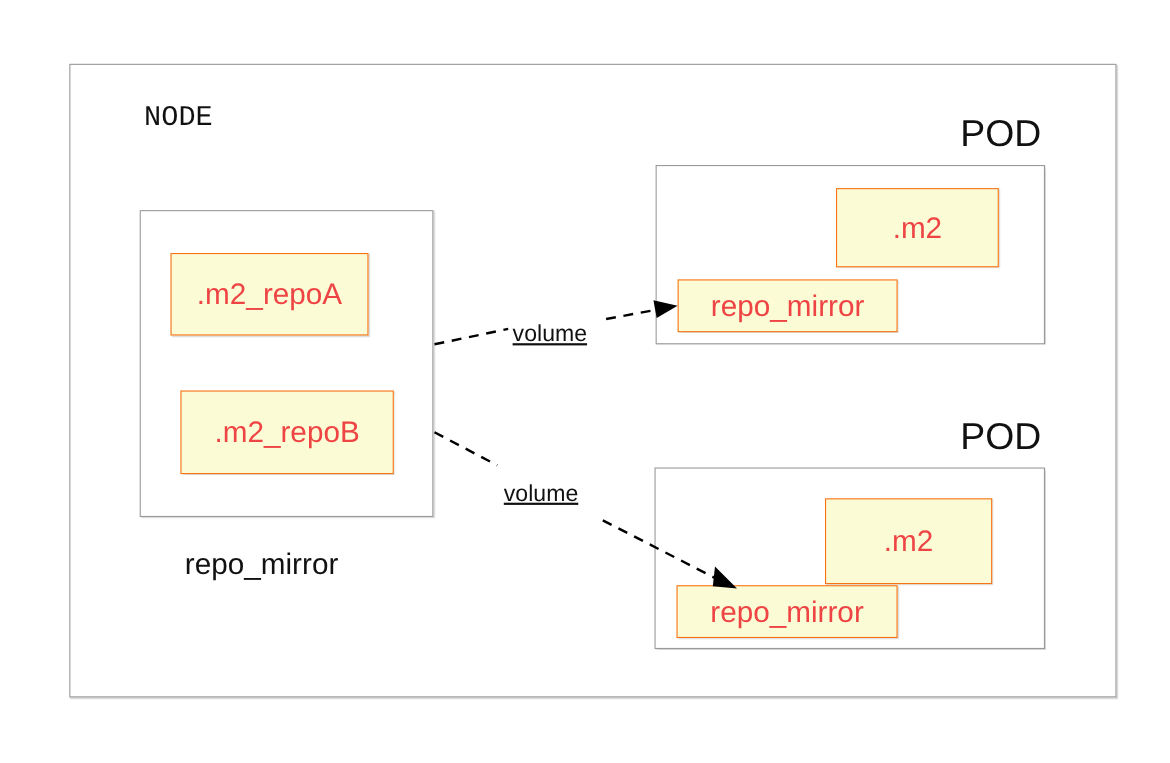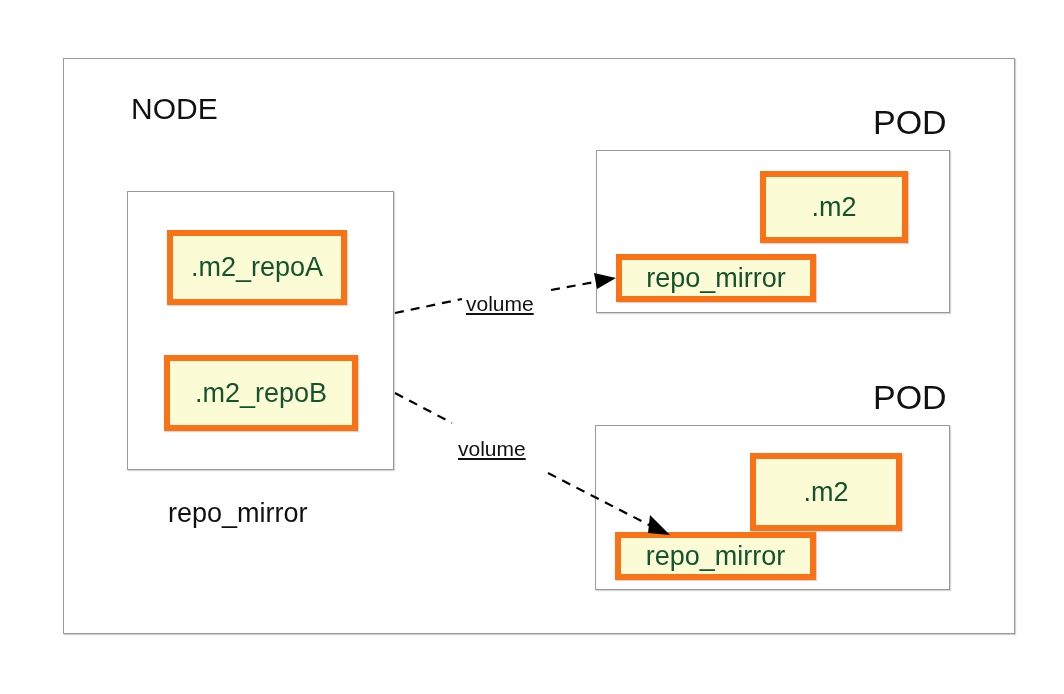--- a/index.html
+++ b/index.html
@@ -31,38 +31,38 @@
   .container-box {
     box-shadow: 1px 1px 1px rgba(0,0,0,0.16);
   }
   .pod-box {
     box-shadow: 1px 1px 1px rgba(0,0,0,0.16);
   }
   .note-box {
     position: absolute;
     box-sizing: border-box;
     background: #fbfbd6;
-    border: 6px solid #f97316;
+    border: 1px solid #f97316;
     box-shadow: 1px 1px 1px rgba(0,0,0,0.16);
     display: flex;
     align-items: center;
     justify-content: center;
-    color: #14532d;
+    color: #ef4444;
     font-size: 27px;
     line-height: 1;
     white-space: nowrap;
   }
   
   .label {
     position: absolute;
     color: #111111;
     white-space: nowrap;
     line-height: 1;
   }
-  .label-node  { font-size: 30px; }
+  .label-node  { font-size: 26px; font-family: Liberation Mono, monospace; }
   .label-pod   { font-size: 34px; }
   .label-repo  { font-size: 27px; }
   .label-vol   { font-size: 21px; text-decoration: underline; }
 
   
   #edges {
     position: absolute;
     left: 0;
     top: 0;
     width: 1064px;
@@ -81,21 +81,21 @@
 <body>
 
 <div id="canvas">
 
   <div class="box node-outer" style="left:63px; top:58px; width:952px; height:576px;"></div>
 
   <div class="label label-node" style="left:131px; top:94px;">NODE</div>
 
   <div class="box container-box" style="left:127px; top:191px; width:267px; height:279px;"></div>
 
-  <div class="note-box" style="left:167px; top:230px; width:180px; height:75px;">
+  <div class="note-box" style="left:155px; top:230px; width:180px; height:75px;">
     <span>.m2_repoA</span>
   </div>
 
   <div class="note-box" style="left:164px; top:355px; width:194px; height:76px;">
     <span>.m2_repoB</span>
   </div>
 
   <div class="label label-repo" style="left:168px; top:500px;">repo_mirror</div>
 
   <div class="label label-pod" style="left:873px; top:105px;">POD</div>

